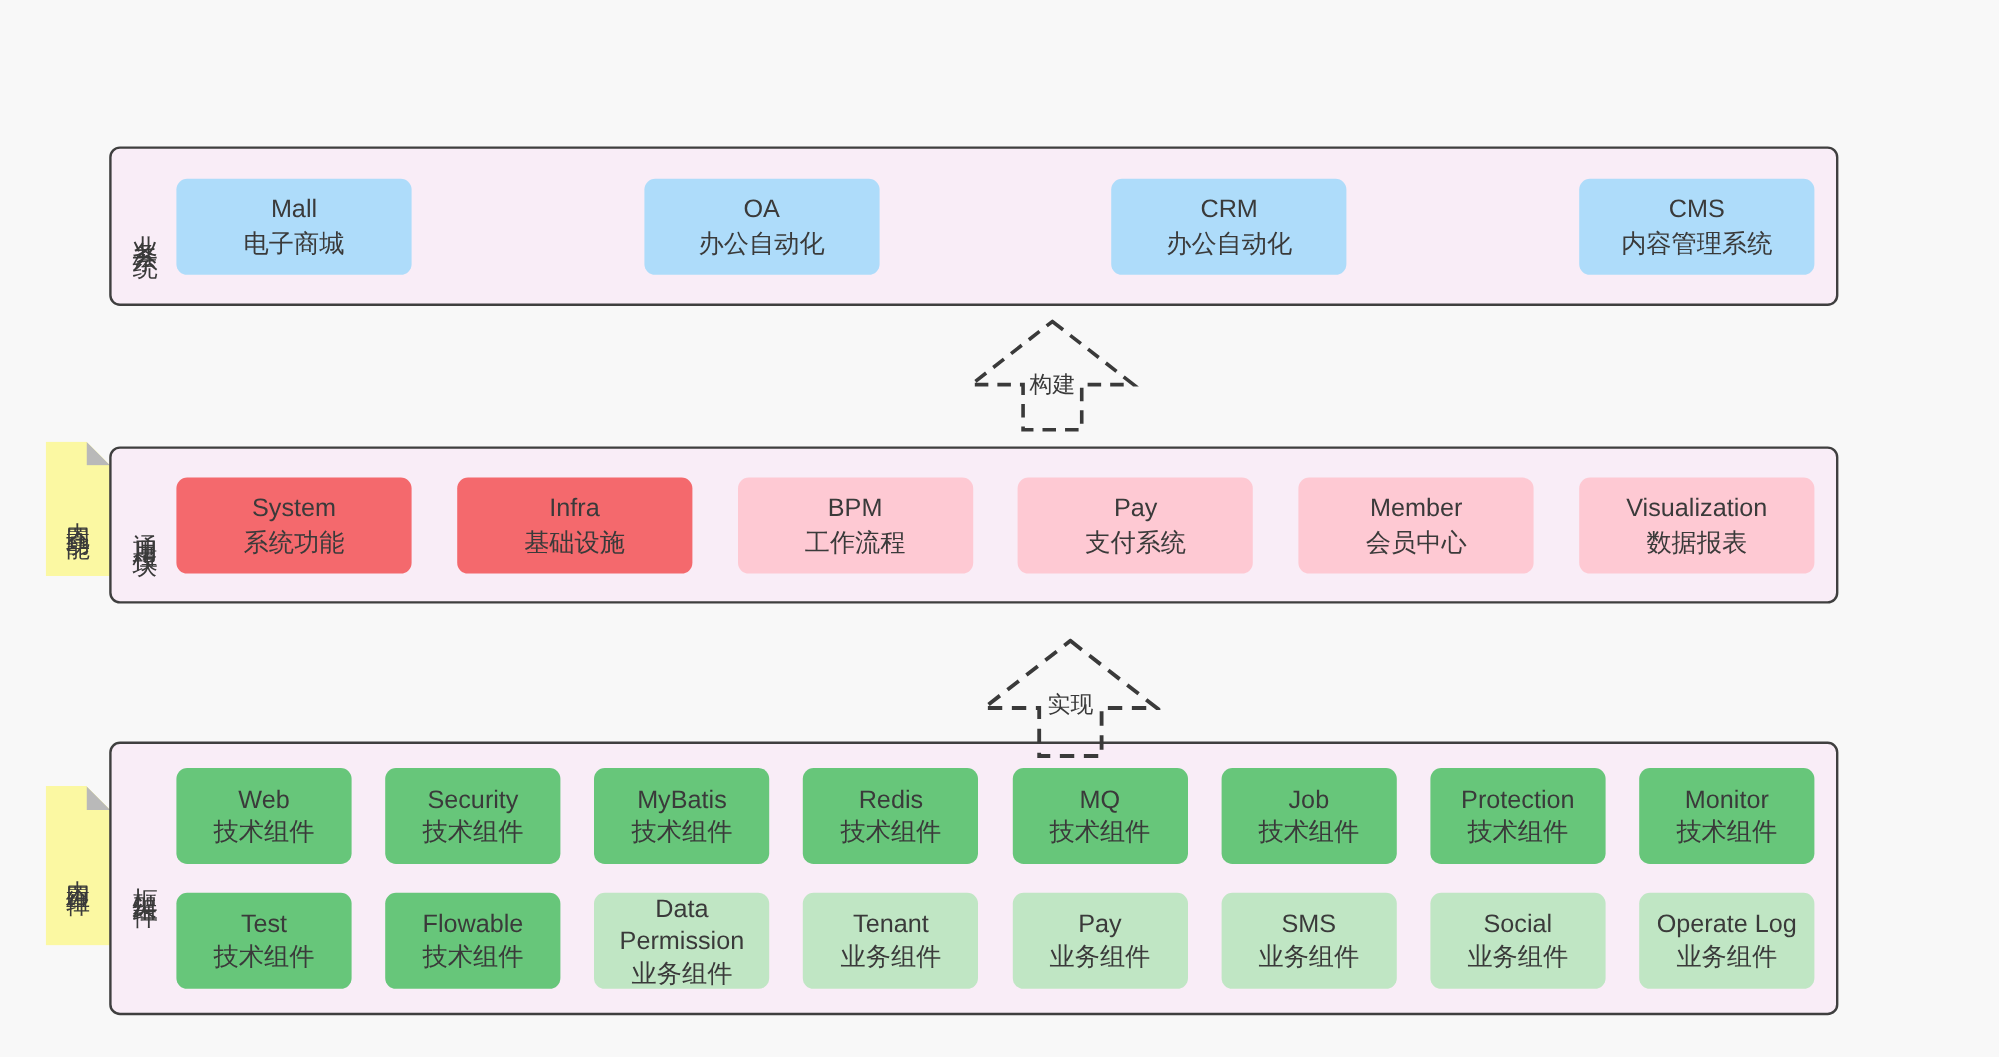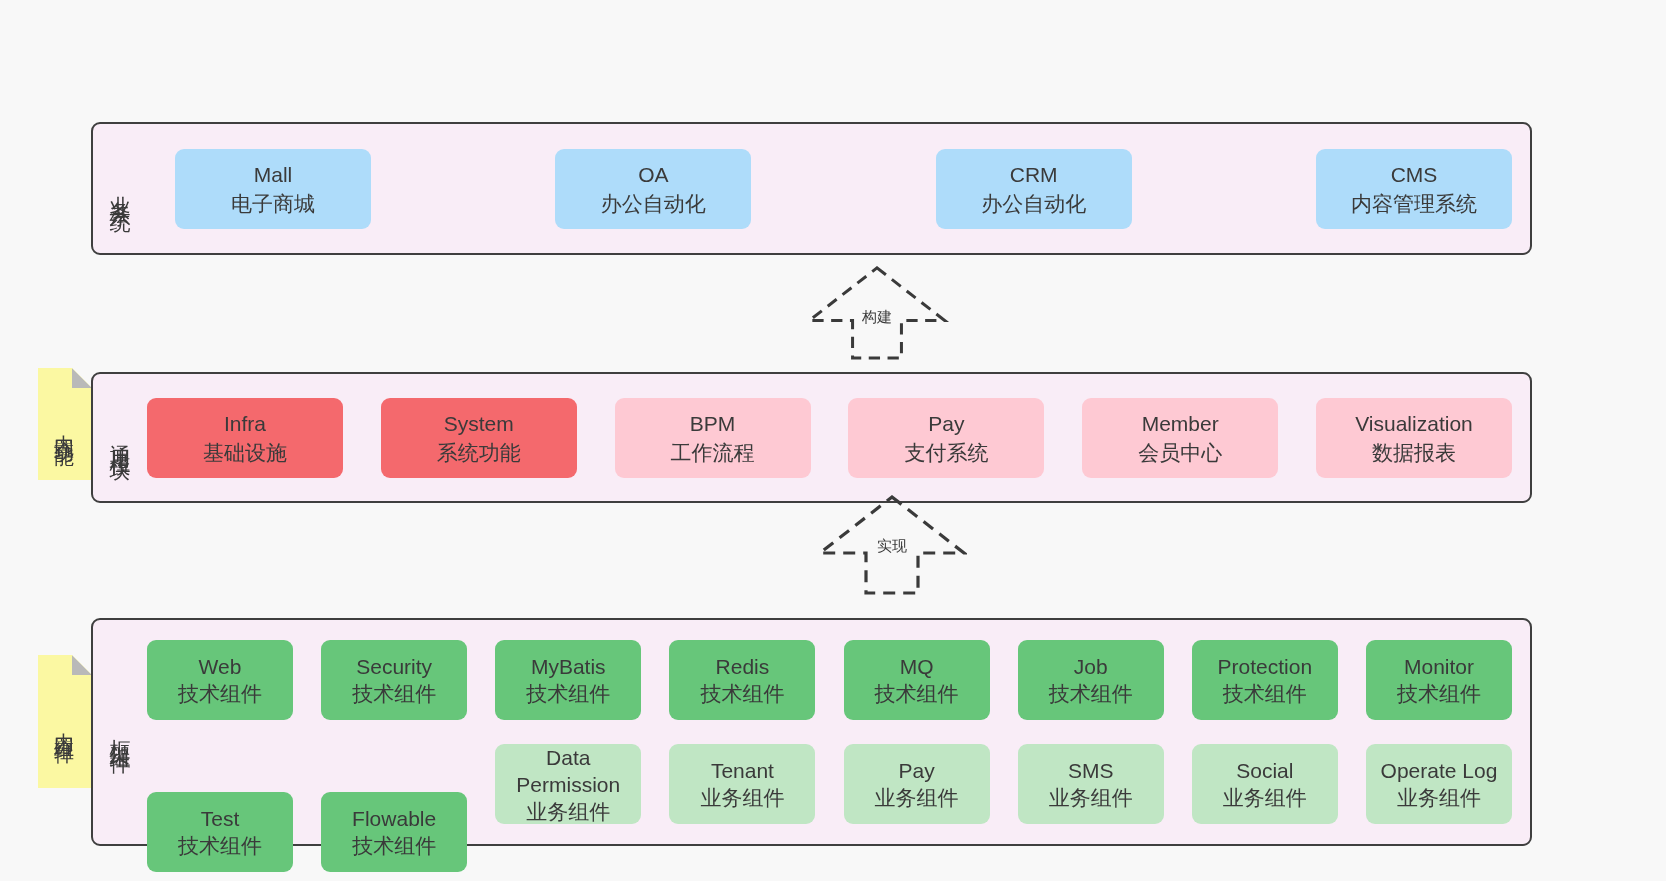--- a/index.html
+++ b/index.html
@@ -61,24 +61,24 @@
     flex-direction: column;
     align-items: center;
     justify-content: center;
     text-align: center;
     font-size: 21px;
     line-height: 29px;
   }
   .band-1 .box, .band-2 .box { width: 196px; }
   .band-3 .box { width: 146px; line-height: 27px; }
 
-  .box.blue       { background: var(--blue, #aedcfa); margin-left: 28px; }
+  .box.blue       { background: var(--blue, #aedcfa); }
   .box.red        { background: var(--red, #f4696d); }
   .box.pink       { background: var(--pink, #fec9d3); }
-  .box.green      { background: var(--green, #67c67a); margin-top: 48px; }
+  .box.green      { background: var(--green, #67c67a); }
   .box.lightgreen { background: var(--lightgreen, #c0e6c4); }
 
   
   .sticky {
     position: absolute;
     left: 38px;
     width: 54px;
     background: var(--sticky-bg, #fbf8a2);
     clip-path: polygon(0 0, calc(100% - 20px) 0, 100% 20px, 100% 100%, 0 100%);
     display: flex;
@@ -103,36 +103,36 @@
     margin-top: 6px;
   }
 
   
   .arrow {
     position: absolute;
     width: 150px;
     z-index: 2;
   }
   .arrow-1 { left: 802px; top: 266px; height: 94px; }
-  .arrow-2 { left: 817px; top: 495px; height: 100px; }
+  .arrow-2 { left: 817px; top: 532px; height: 100px; }
   .arrow svg { width: 100%; height: 100%; display: block; }
   .arrow path {
     fill: none;
     stroke: var(--arrow, #3a3a3a);
     stroke-width: 3.2;
     stroke-dasharray: 12 8;
   }
   .arrow-label {
     position: absolute;
     left: 50%;
     top: 40px;
     transform: translateX(-50%);
     background: var(--page-bg, #f8f8f8);
     padding: 2px 3px;
-    font-size: 15px;
+    font-size: 19px;
     white-space: nowrap;
     font-family: Liberation Serif, serif;
   }
 </style>
 </head>
 <body>
 
 <div class="page">
 
   <section class="band band-1">
@@ -164,26 +164,26 @@
       <path d="M75 2 L147 58 L101 58 L101 98 L49 98 L49 58 L3 58 Z"></path>
     </svg>
     <span class="arrow-label">构建</span>
   </div>
 
   <section class="band band-2">
     <div class="band-label">通用模块</div>
     <div class="band-content">
       <div class="box-row">
           <div class="box red">
+            <div class="en">System</div>
+            <div class="zh">系统功能</div>
+          </div>
+          <div class="box red">
             <div class="en">Infra</div>
             <div class="zh">基础设施</div>
-          </div>
-          <div class="box red">
-            <div class="en">System</div>
-            <div class="zh">系统功能</div>
           </div>
           <div class="box pink">
             <div class="en">BPM</div>
             <div class="zh">工作流程</div>
           </div>
           <div class="box pink">
             <div class="en">Pay</div>
             <div class="zh">支付系统</div>
           </div>
           <div class="box pink">

